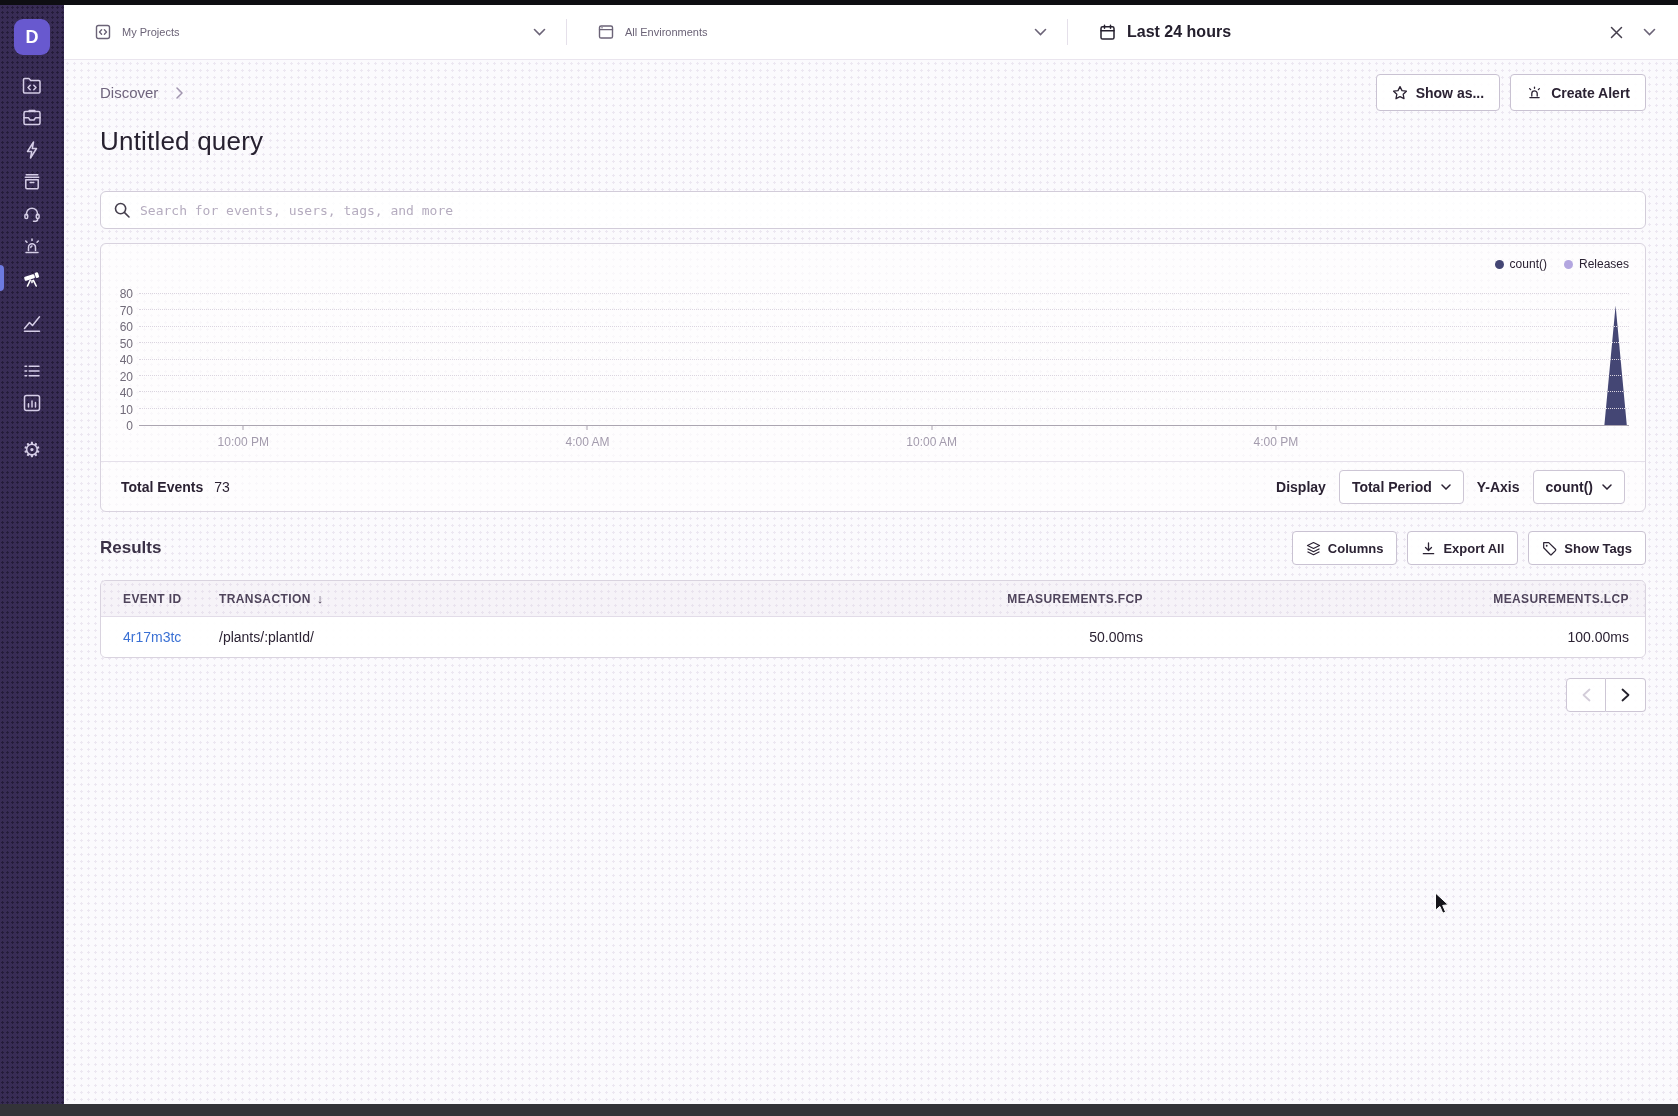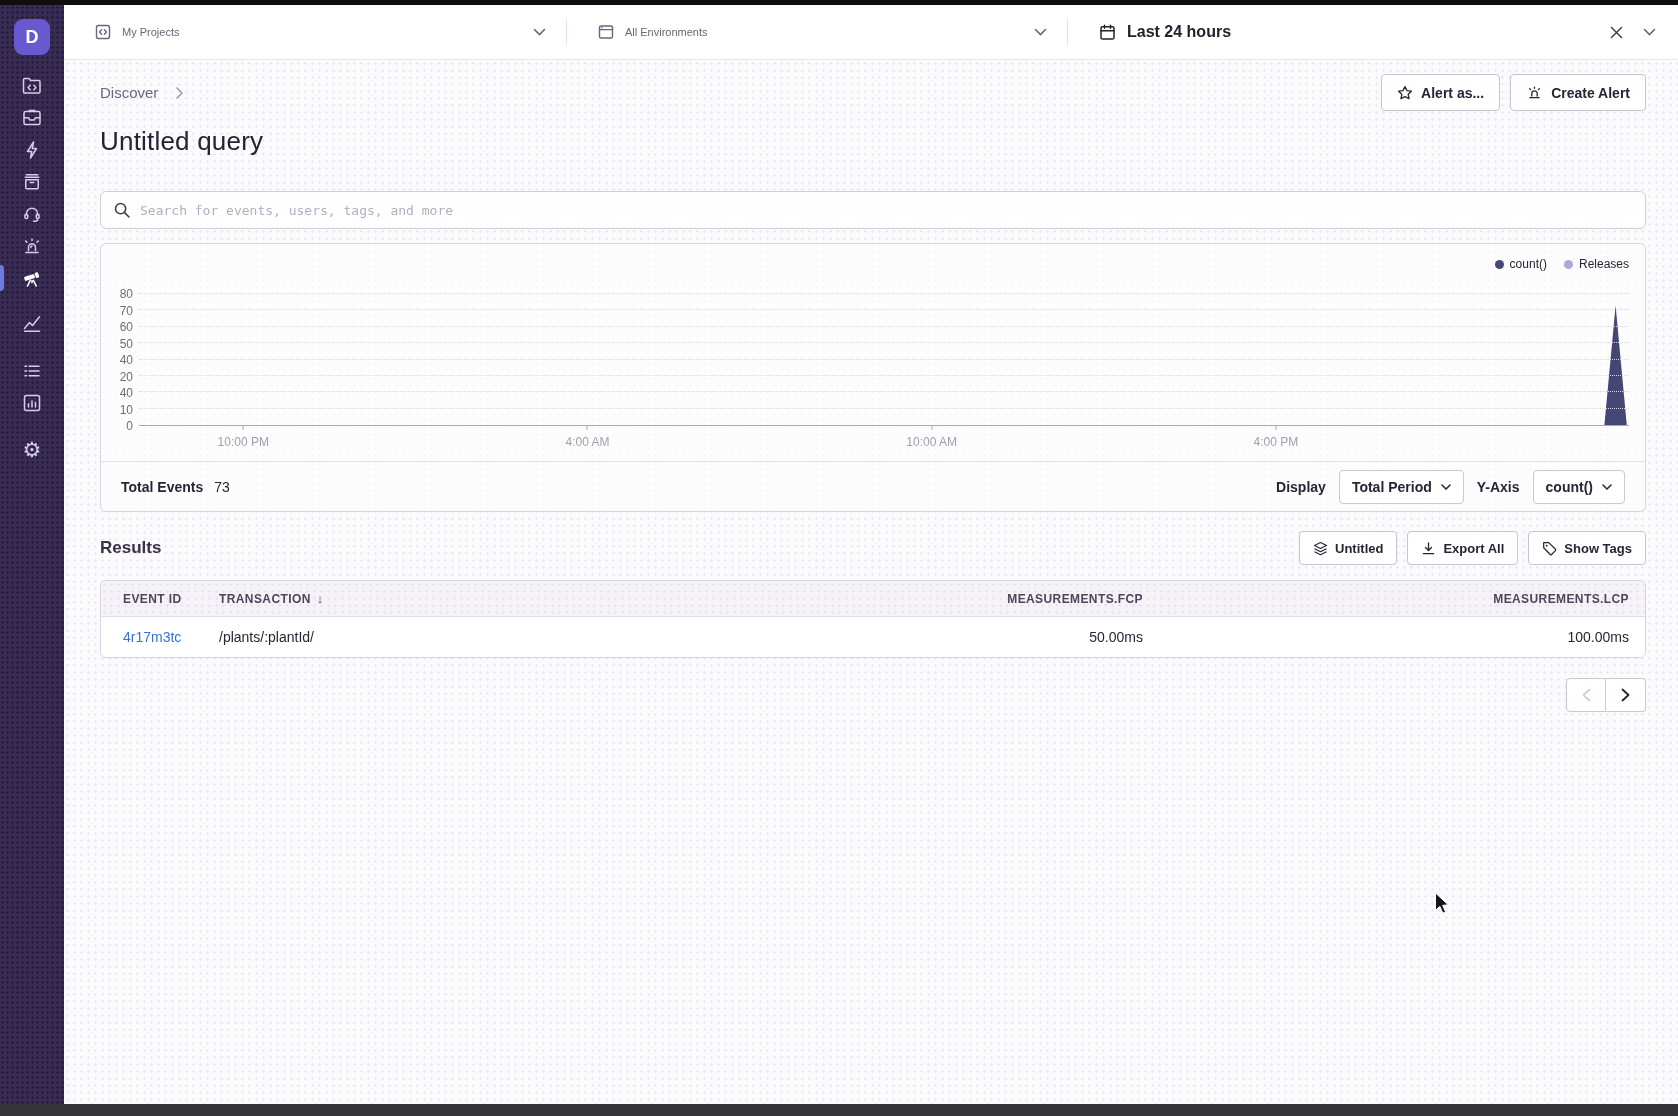--- a/index.html
+++ b/index.html
@@ -319,21 +319,21 @@
       </svg>
   </div>
 
   <h1 class="page-title">Untitled query</h1>
 
   <div class="header-actions">
     <button class="btn">
       <svg width="16" height="16" viewBox="0 0 16 16" fill="none" stroke="#2b2233" stroke-width="1.3" stroke-linejoin="round">
         <path d="M8 1.6 l2 4 4.4.6 -3.2 3.1 .8 4.4 L8 11.6 4 13.7 l.8-4.4 L1.6 6.2 6 5.6 Z"></path>
       </svg>
-      <span>Alert as...</span>
+      <span>Show as...</span>
     </button>
     <button class="btn">
       <svg width="17" height="17" viewBox="0 0 22 22" fill="none" stroke="#2b2233" stroke-width="1.7" stroke-linecap="round" stroke-linejoin="round">
         <path d="M7.5 15.5 v-3.2 a3.5 3.5 0 0 1 7 0 v3.2"></path>
         <path d="M5 17.6 h12"></path>
         <path d="M11 5.6 V4 M6 7.3 L4.7 6 M16 7.3 L17.3 6"></path>
       </svg>
       <span>Create Alert</span>
     </button>
   </div>
@@ -419,21 +419,21 @@
 
   <div class="results-header">
     <h2 class="results-title">Results</h2>
     <div class="results-actions">
       <button class="btn small-btn">
         <svg width="15" height="15" viewBox="0 0 16 16" fill="none" stroke="#2b2233" stroke-width="1.3" stroke-linejoin="round">
           <path d="M8 1.6 L14.4 4.8 8 8 1.6 4.8 Z"></path>
           <path d="M1.6 8.2 L8 11.4 14.4 8.2"></path>
           <path d="M1.6 11.4 L8 14.6 14.4 11.4"></path>
         </svg>
-        <span>Untitled</span>
+        <span>Columns</span>
       </button>
       <button class="btn small-btn">
         <svg width="15" height="15" viewBox="0 0 16 16" fill="none" stroke="#2b2233" stroke-width="1.4" stroke-linecap="round" stroke-linejoin="round">
           <path d="M8 2 v8 M4.8 7 L8 10.2 11.2 7 M2.5 13.5 h11"></path>
         </svg>
         <span>Export All</span>
       </button>
       <button class="btn small-btn">
         <svg width="15" height="15" viewBox="0 0 16 16" fill="none" stroke="#2b2233" stroke-width="1.3" stroke-linejoin="round">
           <path d="M1.8 1.8 h5.4 L14.4 8.8 a1 1 0 0 1 0 1.4 l-4.2 4.2 a1 1 0 0 1 -1.4 0 L1.8 7.2 Z"></path>

